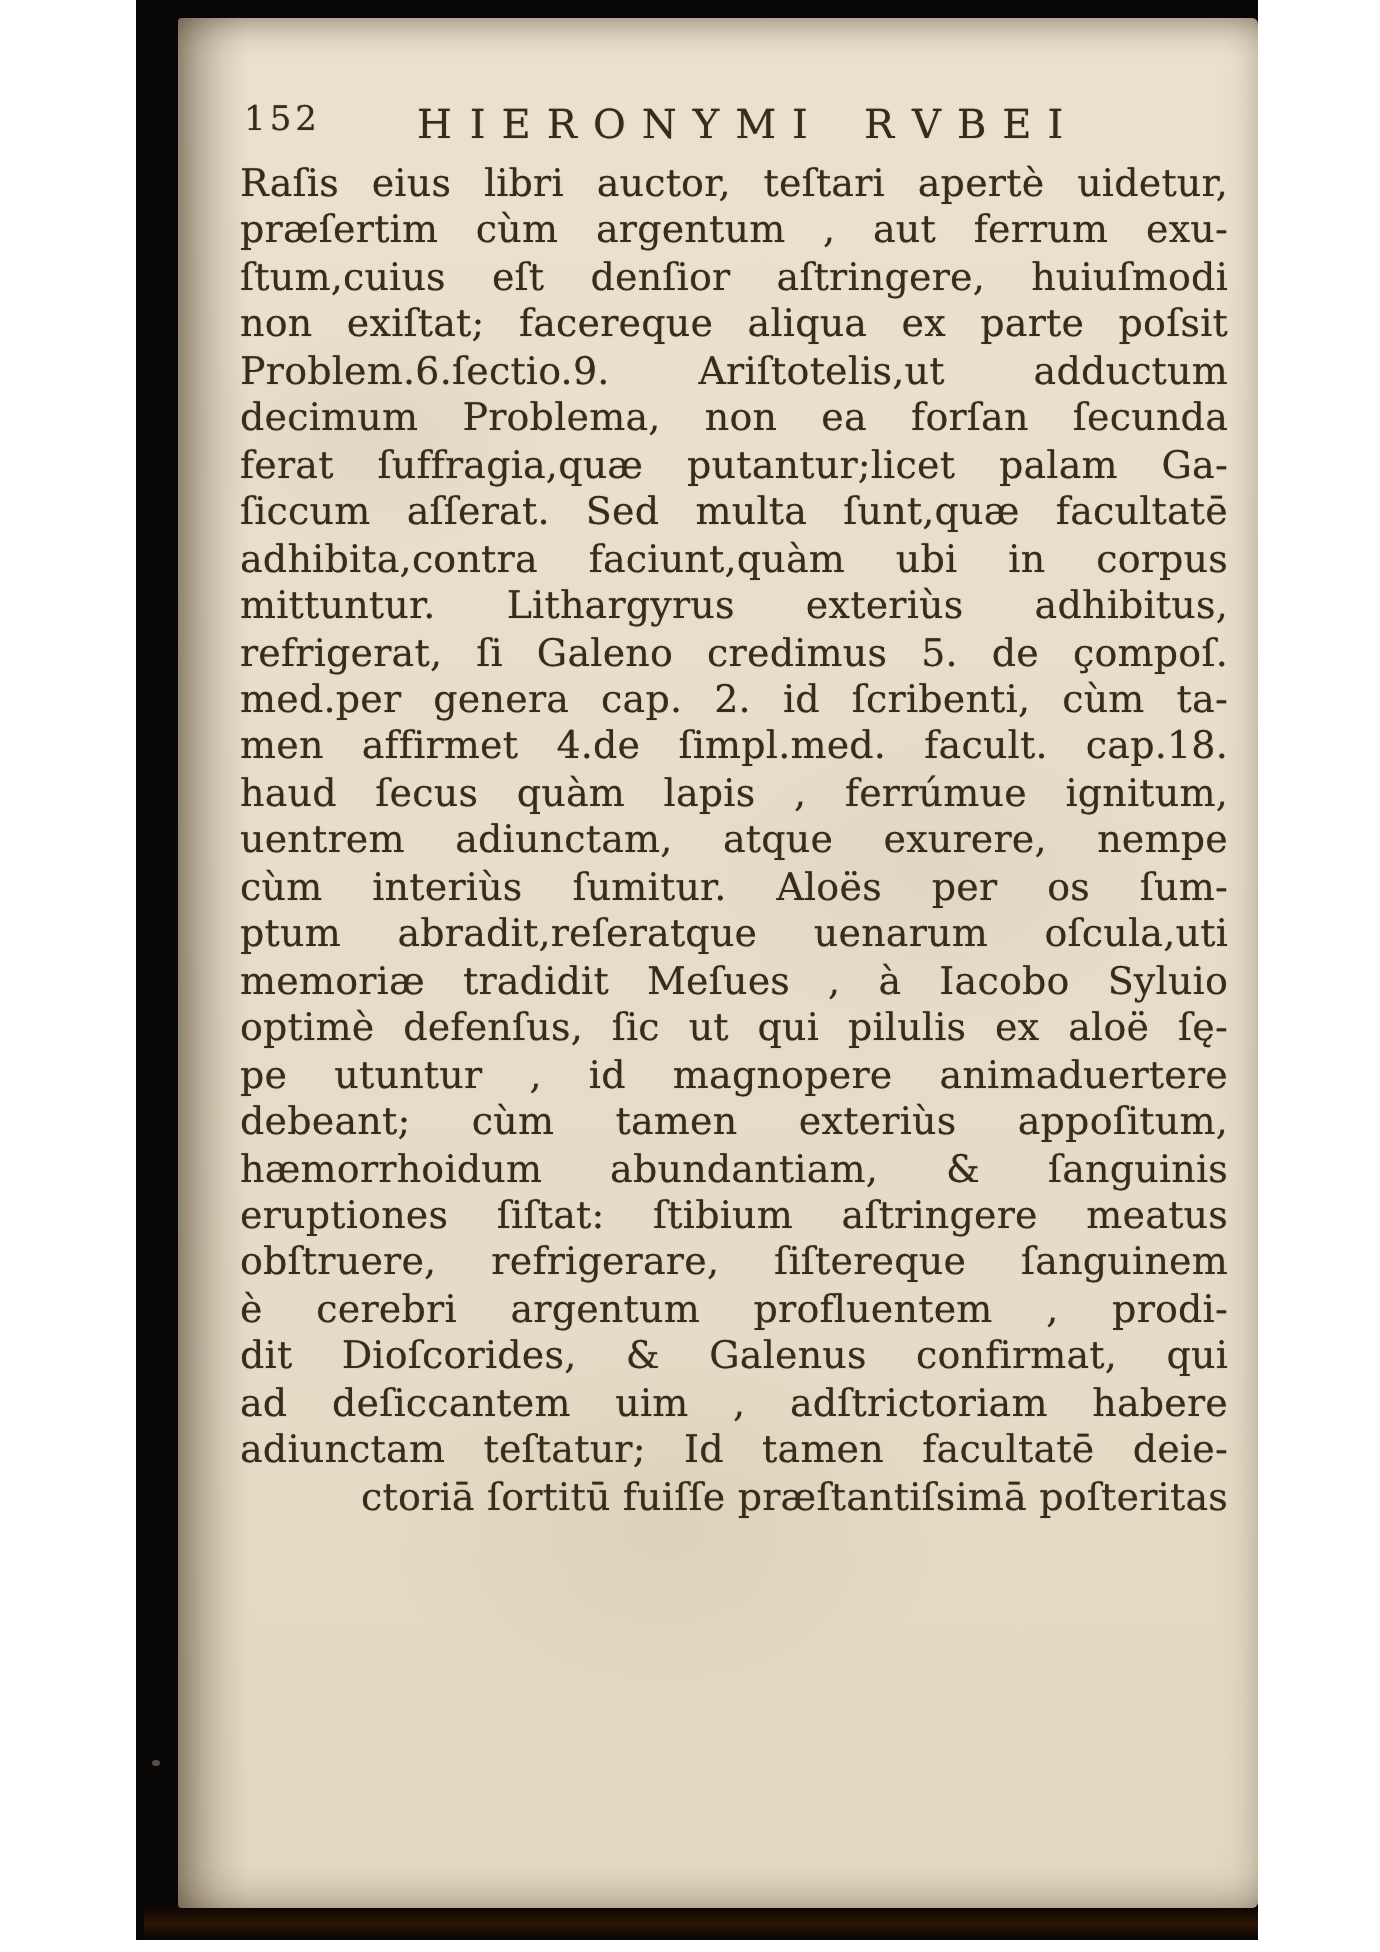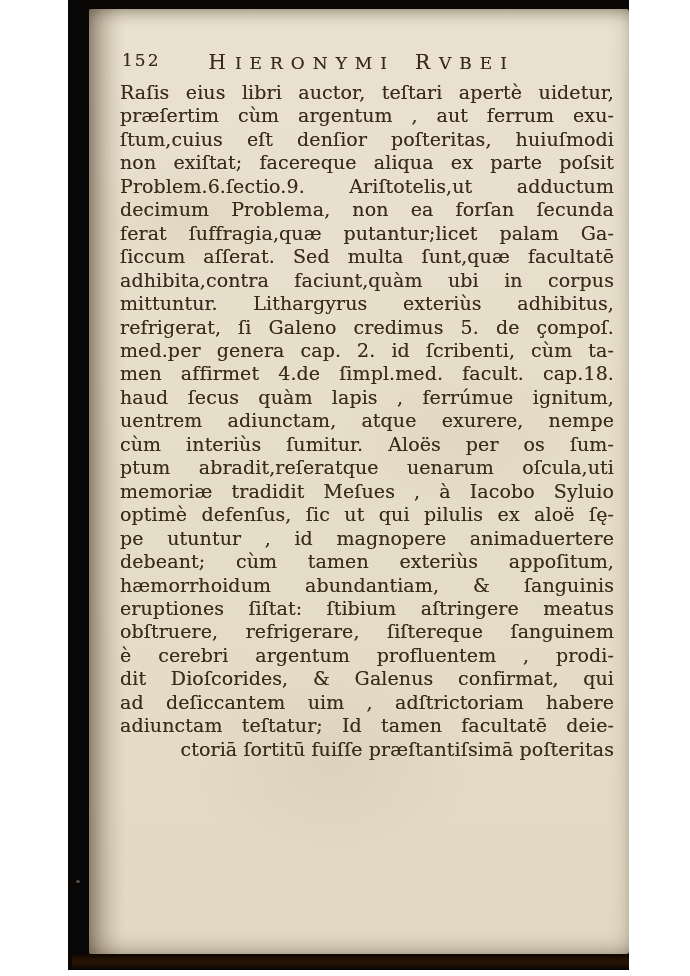--- a/index.html
+++ b/index.html
@@ -37,21 +37,21 @@
   .header{
     position:absolute;left:33px;top:41px;width:480px;
     display:flex;align-items:flex-start;
     color:var(--ink,#372b19);
     text-shadow:0 0 .5px rgba(55,43,25,.55);
   }
   .pagenum{font-size:17px;letter-spacing:2px;}
   .title{margin-left:48px;display:flex;gap:20px;}
   .word{display:inline-flex;align-items:baseline;}
   .init{font-size:20px;letter-spacing:9px;}
-  .rest{font-size:17px;letter-spacing:8px;}
+  .rest{font-size:20px;letter-spacing:8px;}
   .text{
     position:absolute;left:31px;top:72px;width:494px;
     color:var(--ink,#372b19);
     font-size:19px;line-height:23.45px;
     text-shadow:0 0 .5px rgba(55,43,25,.5);
   }
   .line{
     text-align:justify;text-align-last:justify;
     letter-spacing:.1px;white-space:normal;
   }
@@ -75,21 +75,21 @@
             </span>
           <span class="word">
               <span class="init">R</span>
               <span class="rest">VBEI</span>
             </span>
         </div>
       </div>
       <div class="text" id="text-block">
           <div class="line">Raſis eius libri auctor, teſtari apertè uidetur,</div>
           <div class="line">præſertim cùm argentum , aut ferrum exu-</div>
-          <div class="line">ſtum,cuius eſt denſior poſteritas, huiuſmodi</div>
+          <div class="line">ſtum,cuius eſt denſior aſtringere, huiuſmodi</div>
           <div class="line">non exiſtat; facereque aliqua ex parte poſsit</div>
           <div class="line">Problem.6.ſectio.9. Ariſtotelis,ut adductum</div>
           <div class="line">decimum Problema, non ea forſan ſecunda</div>
           <div class="line">ferat ſuffragia,quæ putantur;licet palam Ga-</div>
           <div class="line">ſiccum aſſerat.  Sed multa ſunt,quæ facultatē</div>
           <div class="line">adhibita,contra faciunt,quàm ubi in corpus</div>
           <div class="line">mittuntur.  Lithargyrus exteriùs adhibitus,</div>
           <div class="line">refrigerat, ſi Galeno credimus 5. de çompoſ.</div>
           <div class="line">med.per genera cap. 2. id ſcribenti, cùm ta-</div>
           <div class="line">men affirmet 4.de ſimpl.med. facult. cap.18.</div>

